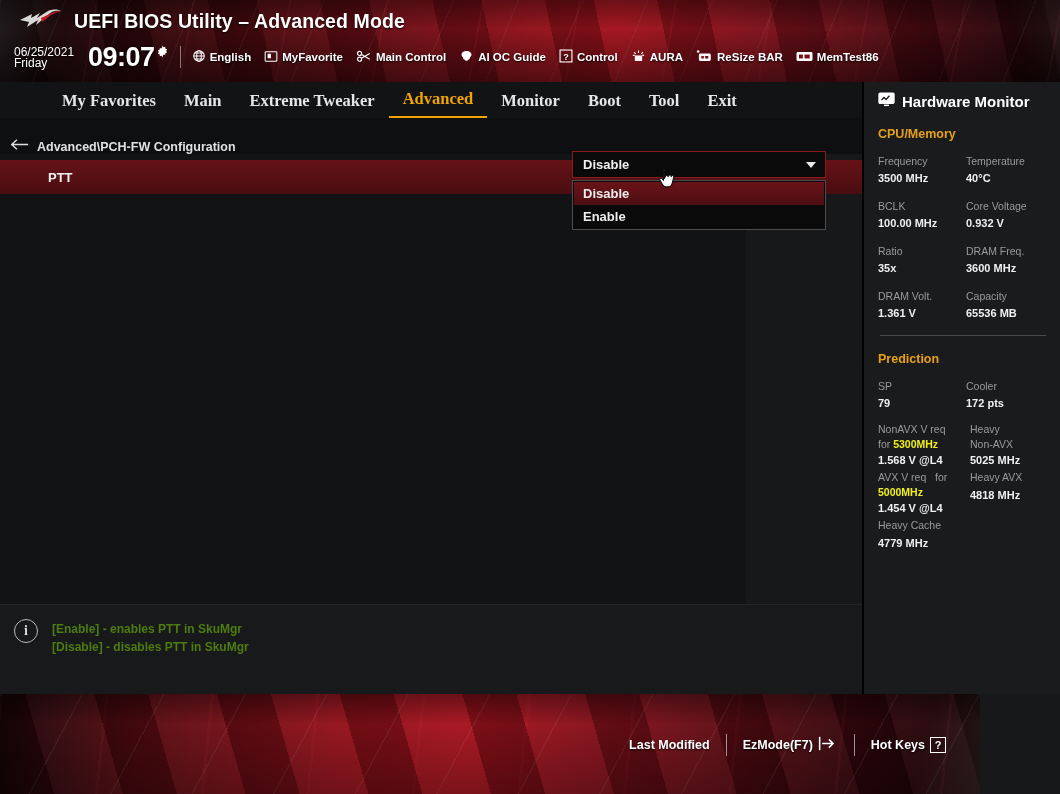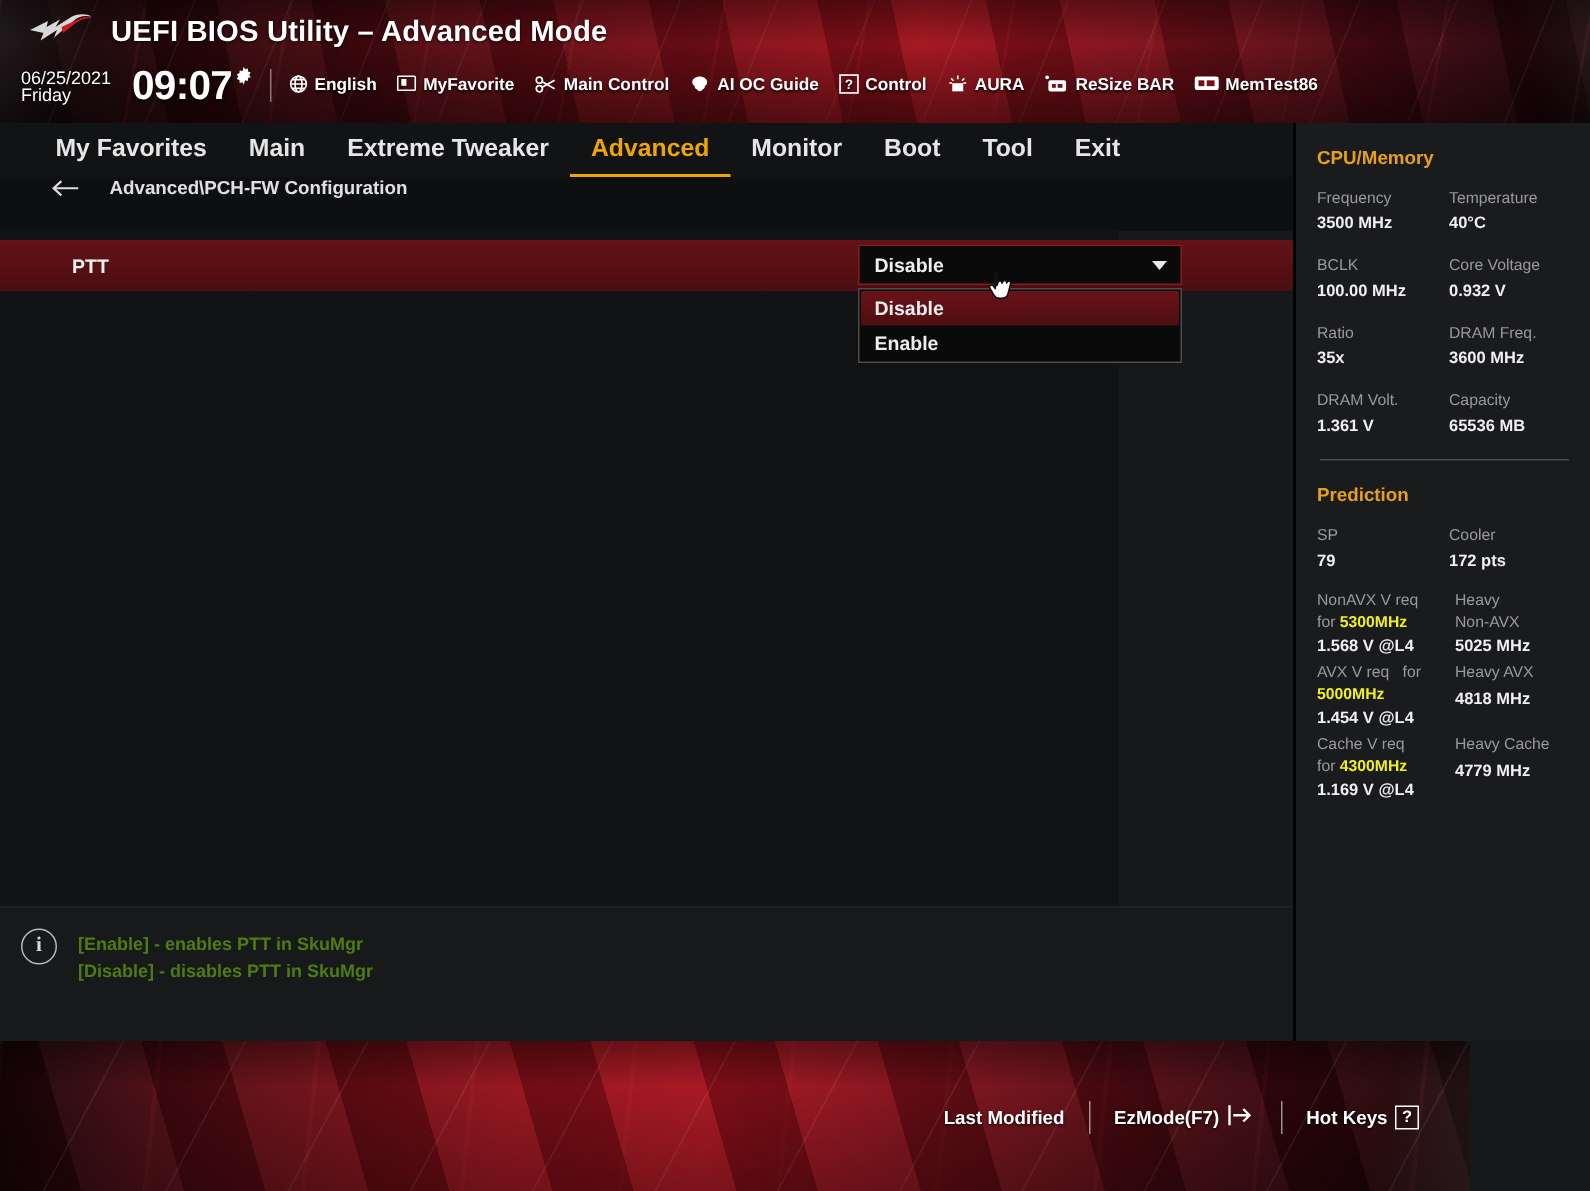--- a/index.html
+++ b/index.html
@@ -37,41 +37,41 @@
   .dt{ font-size:12px; line-height:11px; color:#fff; text-shadow:0 1px 2px rgba(0,0,0,.9); margin-right:14px; padding-top:2px;}
   .clock{ font-size:27px; font-weight:bold; color:#fff; letter-spacing:-0.5px; text-shadow:0 1px 3px rgba(0,0,0,.9); line-height:28px;}
   .gear{ width:13px; height:13px; margin-left:1px; align-self:flex-start; margin-top:3px;}
   .vsep{ width:1px; height:22px; background:rgba(255,255,255,0.45); margin:0 11px; }
   .tool{ display:flex; align-items:center; gap:4px; margin-right:13px; font-size:11.5px; color:#fff; font-weight:bold; text-shadow:0 1px 2px rgba(0,0,0,.9); white-space:nowrap; }
   .tool svg{ flex:0 0 auto; }
 
   
   .tabbar{
     position:absolute; left:0; top:82px; width:862px; height:36px;
-    background:#121315; display:flex; align-items:flex-start; padding-left:23px; gap:0;
+    background:#121315; display:flex; align-items:flex-end; padding-left:48px; gap:0;font-family:Liberation Serif, serif;
   }
   .tab{ font-size:16.5px; font-weight:bold; color:#e6e6e6; padding:0 14px; line-height:34px; white-space:nowrap; }
   .tab.active{ color:#f0a500; border-bottom:2px solid #f0a500; }
 
   
-  .crumbbar{ position:absolute; left:0; top:118px; width:862px; height:36px; background:#0e0f11; display:flex; align-items:flex-start; padding-left:34px; gap:20px; }
+  .crumbbar{ position:absolute; left:0; top:118px; width:862px; height:36px; background:#0e0f11; display:flex; align-items:flex-end; padding-left:10px; gap:8px; }
   .back-arrow{ color:#ddd; font-size:17px; line-height:17px; }
   .crumb{ font-size:12.5px; color:#e0e0e0; font-weight:bold; }
 
   
   .content{ position:absolute; left:0; top:154px; width:746px; height:450px; background:#121315; }
   .opt-row{
     position:absolute; left:0; top:6px; width:862px; height:34px;
     background:linear-gradient(to bottom,#641217 0%,#581014 50%,#4a0d11 100%);
     display:flex; align-items:center;
   }
   .opt-label{ margin-left:48px; font-size:13px; font-weight:bold; color:#f2f2f2; }
 
   
-  .dd-wrap{ position:absolute; left:572px; top:163px; width:216px; z-index:20; }
+  .dd-wrap{ position:absolute; left:572px; top:151px; width:254px; z-index:20; }
   .dd-btn{
     height:27px; background:#0a0a0a; border:1px solid #8a1a1e;
     display:flex; align-items:center; justify-content:space-between;
     padding:0 9px 0 10px;
   }
   .dd-btn-txt{ font-size:13px; font-weight:bold; color:#f0f0f0; }
   .dd-caret{ width:0;height:0;border-left:5px solid transparent;border-right:5px solid transparent;border-top:6px solid #e9e9e9; }
   .dd-list{ margin-top:2px; background:#0a0a0a; border:1px solid #4d4d4d; padding:1px; }
   .dd-item{ height:23px; display:flex; align-items:center; padding-left:9px; font-size:13px; font-weight:bold; color:#ededed; }
   .dd-item.sel{ background:linear-gradient(to bottom,#6a1318 0%,#4d0e12 100%); }
@@ -284,20 +284,30 @@
     <div class="help-inner">
       <div class="info-icon">i</div>
       <div class="help-lines">
         <div>[Enable] - enables PTT in SkuMgr</div>
         <div>[Disable] - disables PTT in SkuMgr</div>
       </div>
     </div>
   </div>
 
   <div class="sidebar">
+    <div class="hm-head">
+      <span>
+        <svg width="17" height="15" viewBox="0 0 20 18" fill="none" stroke="#fff" stroke-width="1.6">
+          <rect x="1" y="1.5" width="18" height="12" rx="1.3" fill="#fff"></rect>
+          <path d="M7 16h6" stroke="#fff" stroke-width="1.8"></path>
+          <path d="M4 9.5l3-3 2.5 2.5 4-4.5" stroke="#1a1b1d" stroke-width="1.6" fill="none"></path>
+        </svg>
+      </span>
+      <span class="hm-title">Hardware Monitor</span>
+    </div>
 
     <div class="sec-title">CPU/Memory</div>
 
     <div class="grid2">
       <div>
         <div class="k">Frequency</div>
         <div class="v">3500 MHz</div>
       </div>
       <div>
         <div class="k">Temperature</div>
@@ -372,25 +382,20 @@
         <div class="pk"><span class="hl">5000MHz</span></div>
         <div class="pv">1.454 V @L4</div>
       </div>
       <div>
         <div class="pr">Heavy AVX</div>
         <div class="prv" style="margin-top:2px;">4818 MHz</div>
       </div>
     </div>
 
     <div class="pred-block" style="margin-top:2px;">
-      <div>
-        <div class="pk">Cache V req</div>
-        <div class="pk"><span>for </span><span class="hl">4300MHz</span></div>
-        <div class="pv">1.169 V @L4</div>
-      </div>
       <div>
         <div class="pr">Heavy Cache</div>
         <div class="prv" style="margin-top:2px;">4779 MHz</div>
       </div>
     </div>
   </div>
 
   <div class="footer">
     <div class="fbar">
       <span class="fitem">Last Modified</span>

